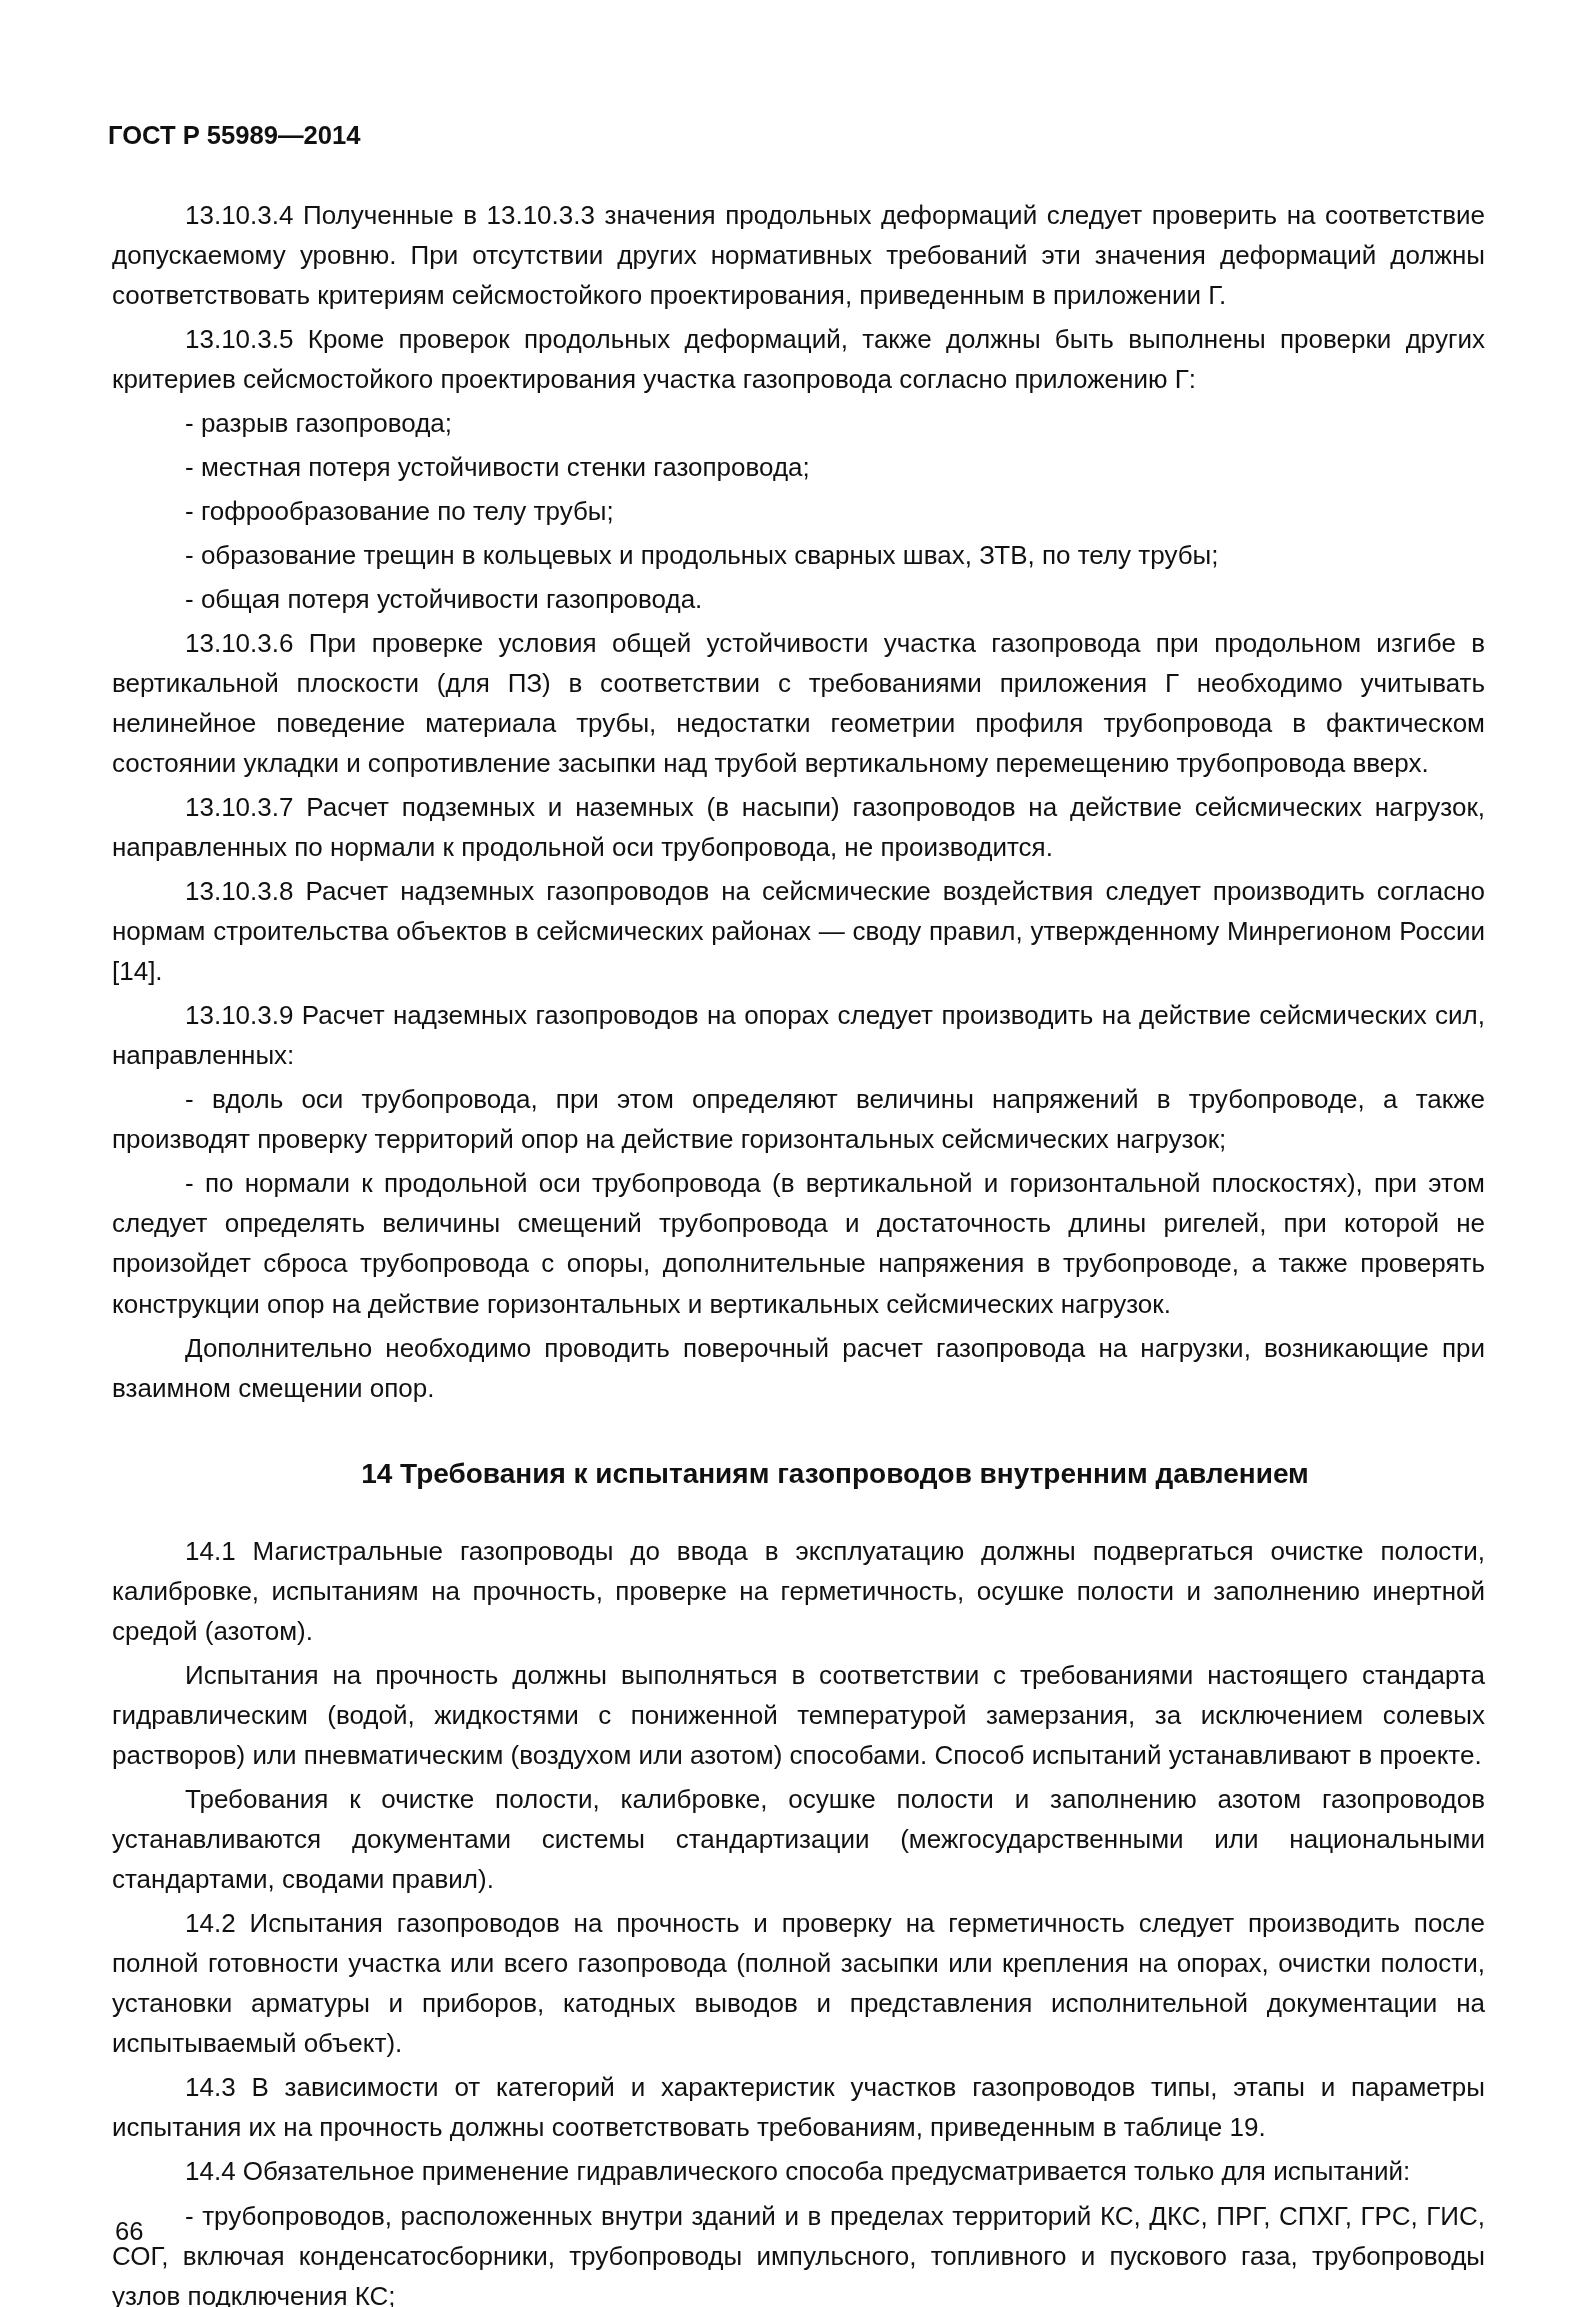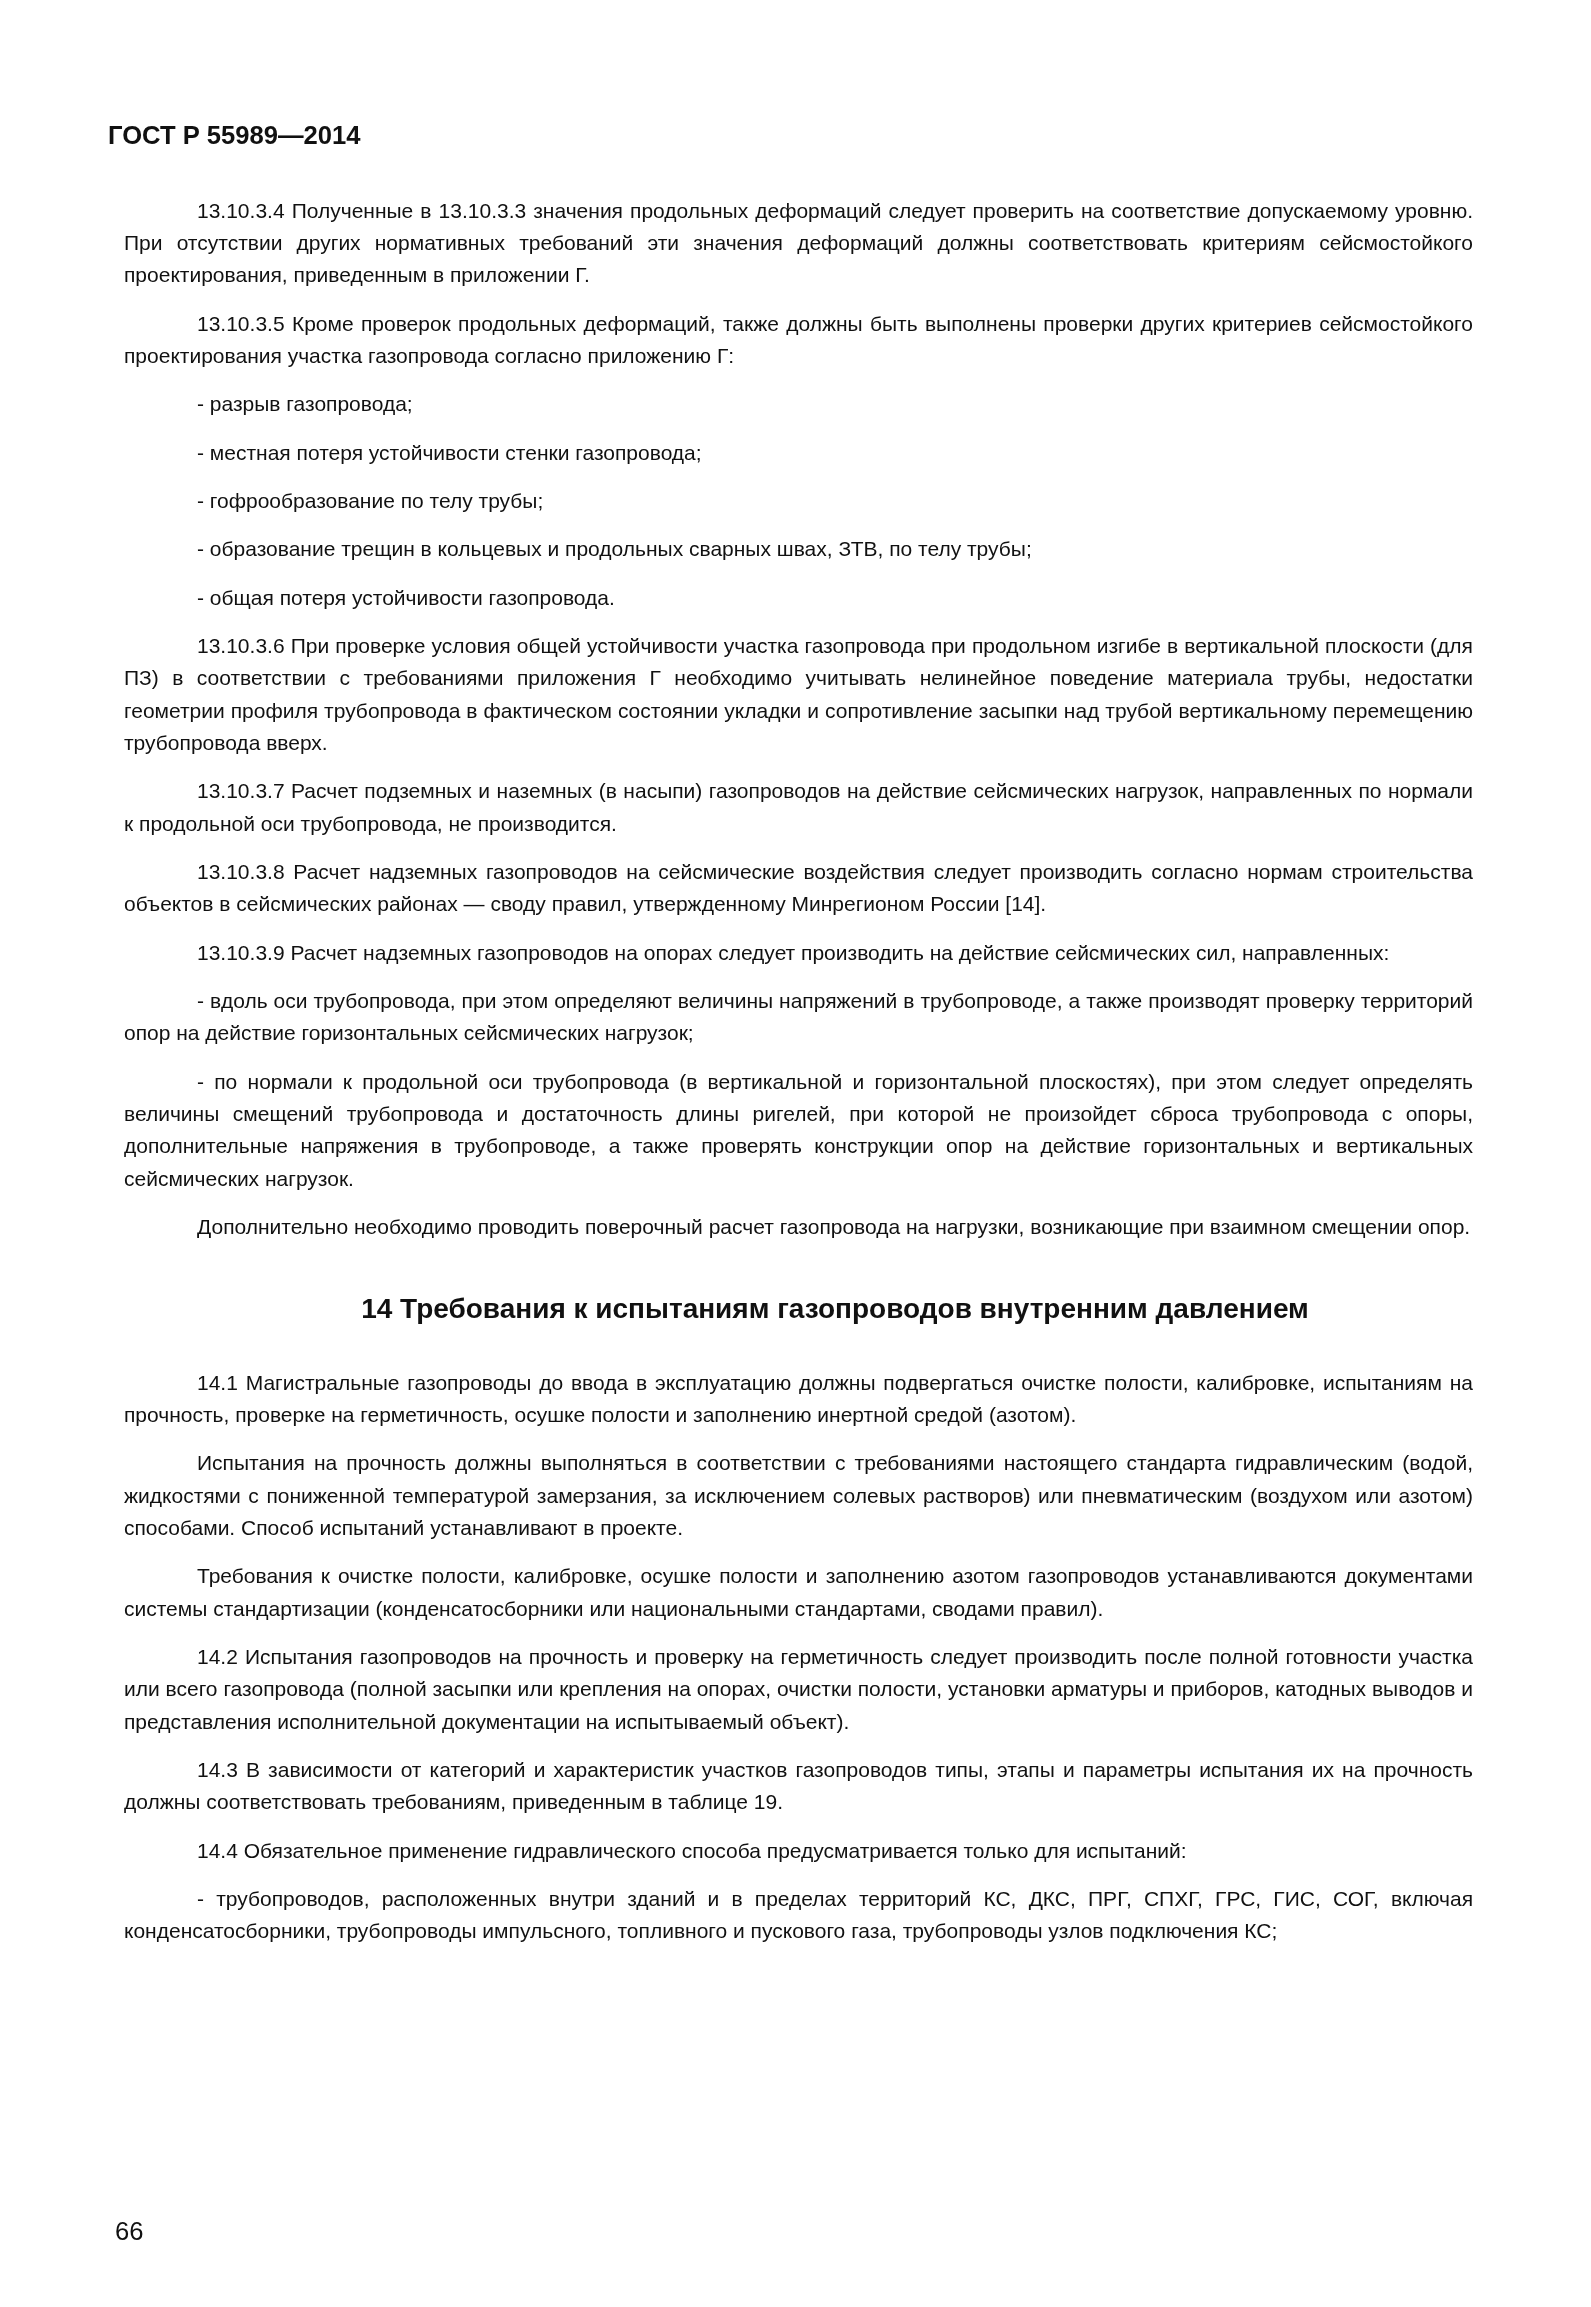--- a/index.html
+++ b/index.html
@@ -19,25 +19,25 @@
     overflow: hidden;
   }
   .doc-header {
     font-size: 25.6px;
     font-weight: bold;
     line-height: 1.2;
     margin: 0 0 44px 0;
     text-align: left;
   }
   .para {
-    font-size: 21px;
+    font-size: 26px;
     line-height: 1.54;
     text-align: justify;
     text-indent: 73px;
-    margin: 16px;
+    margin: 4px;
   }
   .section-heading {
     font-size: 28px;
     font-weight: bold;
     line-height: 1.3;
     text-indent: 73px;
     margin: 48px 0 39px 0;
     text-align: center;
   }
   .page-number {
@@ -67,21 +67,21 @@
   <p class="para">13.10.3.8 Расчет надземных газопроводов на сейсмические воздействия следует производить согласно нормам строительства объектов в сейсмических районах — своду правил, утвержденному Минрегионом России [14].</p>
   <p class="para">13.10.3.9 Расчет надземных газопроводов на опорах следует производить на действие сейсмических сил, направленных:</p>
   <p class="para">- вдоль оси трубопровода, при этом определяют величины напряжений в трубопроводе, а также производят проверку территорий опор на действие горизонтальных сейсмических нагрузок;</p>
   <p class="para">- по нормали к продольной оси трубопровода (в вертикальной и горизонтальной плоскостях), при этом следует определять величины смещений трубопровода и достаточность длины ригелей, при которой не произойдет сброса трубопровода с опоры, дополнительные напряжения в трубопроводе, а также проверять конструкции опор на действие горизонтальных и вертикальных сейсмических нагрузок.</p>
   <p class="para">Дополнительно необходимо проводить поверочный расчет газопровода на нагрузки, возникающие при взаимном смещении опор.</p>
 
   <h2 class="section-heading">14 Требования к испытаниям газопроводов внутренним давлением</h2>
 
   <p class="para">14.1 Магистральные газопроводы до ввода в эксплуатацию должны подвергаться очистке полости, калибровке, испытаниям на прочность, проверке на герметичность, осушке полости и заполнению инертной средой (азотом).</p>
   <p class="para">Испытания на прочность должны выполняться в соответствии с требованиями настоящего стандарта гидравлическим (водой, жидкостями с пониженной температурой замерзания, за исключением солевых растворов) или пневматическим (воздухом или азотом) способами. Способ испытаний устанавливают в проекте.</p>
-  <p class="para">Требования к очистке полости, калибровке, осушке полости и заполнению азотом газопроводов устанавливаются документами системы стандартизации (конденсатосборники или национальными стандартами, сводами правил).</p>
+  <p class="para">Требования к очистке полости, калибровке, осушке полости и заполнению азотом газопроводов устанавливаются документами системы стандартизации (межгосударственными или национальными стандартами, сводами правил).</p>
   <p class="para">14.2 Испытания газопроводов на прочность и проверку на герметичность следует производить после полной готовности участка или всего газопровода (полной засыпки или крепления на опорах, очистки полости, установки арматуры и приборов, катодных выводов и представления исполнительной документации на испытываемый объект).</p>
   <p class="para">14.3 В зависимости от категорий и характеристик участков газопроводов типы, этапы и параметры испытания их на прочность должны соответствовать требованиям, приведенным в таблице 19.</p>
   <p class="para">14.4 Обязательное применение гидравлического способа предусматривается только для испытаний:</p>
   <p class="para">- трубопроводов, расположенных внутри зданий и в пределах территорий КС, ДКС, ПРГ, СПХГ, ГРС, ГИС, СОГ, включая конденсатосборники, трубопроводы импульсного, топливного и пускового газа, трубопроводы узлов подключения КС;</p>
 
   <div class="page-number">66</div>
 
 </div>
 
 

